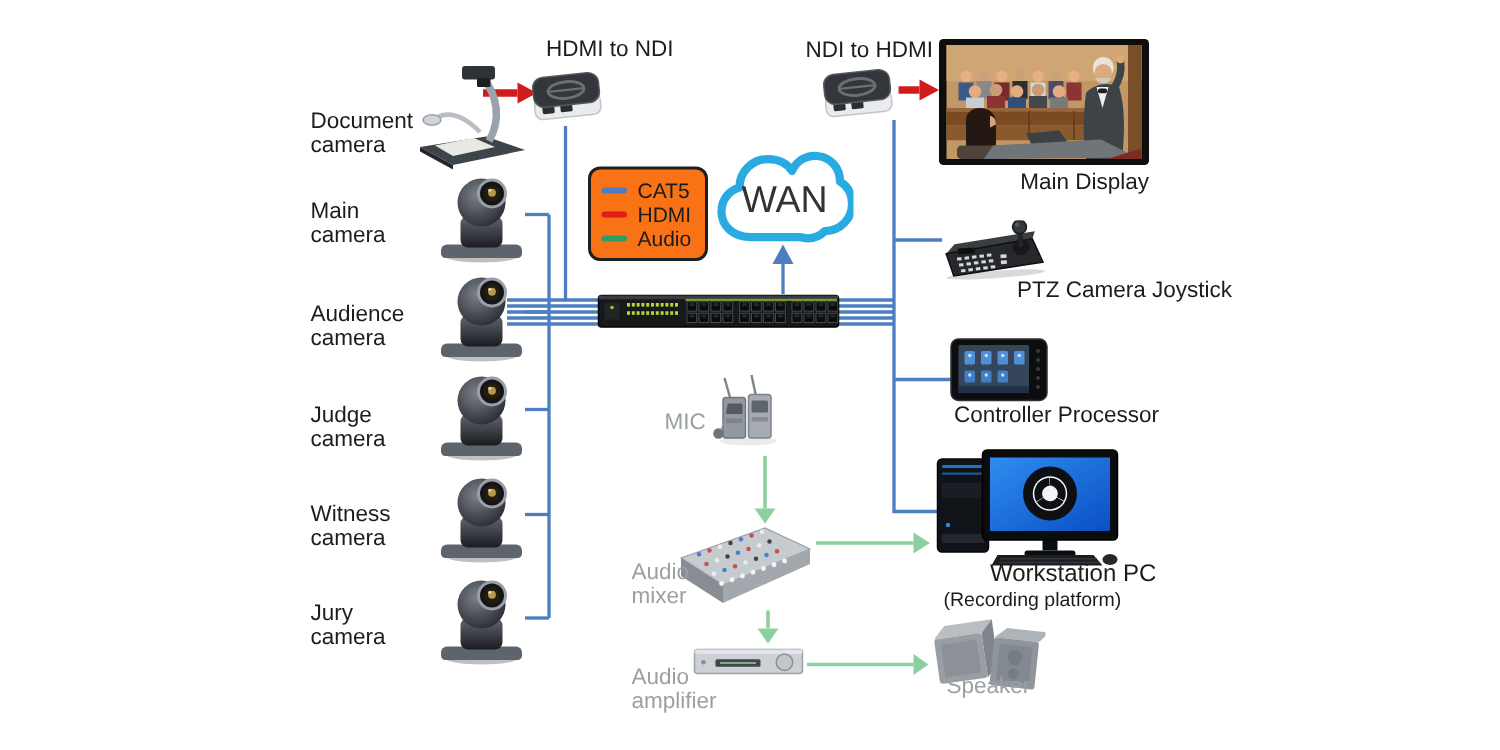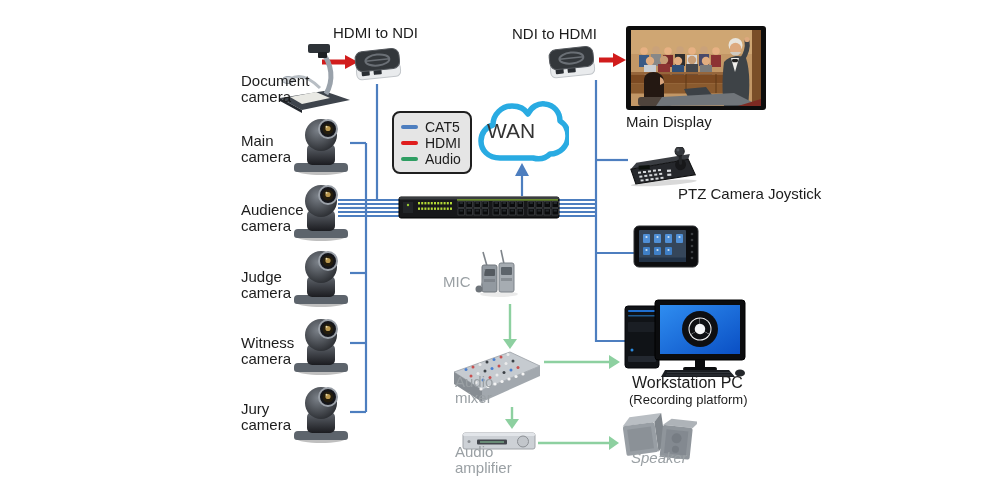--- a/index.html
+++ b/index.html
@@ -1,33 +1,33 @@
 <!DOCTYPE html>
 <html style="--cat5: #4d7ebf; --hdmi: #d11c1c; --audio: #8dd0a0; --audio_legend: #2f9e63; --cloud: #29abe2;"><head>
 <meta charset="utf-8">
 <style>
   html,body{margin:0;padding:0;background:#fff;}
   .stage{position:relative;width:1000px;height:500px;background:#fff;overflow:hidden;
          font-family:"Liberation Sans", sans-serif;color:#1c1c1c;}
   .lbl{position:absolute;font-size:15px;line-height:16px;color:#1c1c1c;z-index:3;white-space:nowrap;}
-  .ml{white-space:pre-line;margin-left:34px;}
+  .ml{white-space:pre-line;}
   .gray{color:#9aa0a4;}
-  .ctr{text-align:left;}
+  .ctr{text-align:right;}
   .dev{position:absolute;z-index:2;}
   #lines{position:absolute;left:0;top:0;z-index:1;pointer-events:none;}
   .st-cat5{stroke:var(--cat5);}   .fl-cat5{fill:var(--cat5);}
   .st-hdmi{stroke:var(--hdmi);}   .fl-hdmi{fill:var(--hdmi);}
   .st-audio{stroke:var(--audio);} .fl-audio{fill:var(--audio);}
-  .legend{position:absolute;left:392px;top:111px;width:62px;background:#e5e5e5;border:2px solid #1f1f1f;
+  .legend{position:absolute;left:392px;top:111px;width:62px;background:#f97316;border:2px solid #1f1f1f;
           border-radius:8px;padding:6px 7px 5px 7px;z-index:4;}
   .legend-row{display:flex;align-items:center;gap:7px;height:16px;}
   .swatch{width:17px;height:3.5px;border-radius:2px;flex:0 0 auto;}
   .legend-label{font-size:14px;color:#1c1c1c;}
-  .wan-text{position:absolute;left:487px;top:119px;width:72px;text-align:left;
-            font-size:21px;font-weight:500;color:#333;z-index:3;}
+  .wan-text{position:absolute;left:487px;top:119px;width:72px;text-align:center;
+            font-size:25px;font-weight:500;color:#333;z-index:3;}
 </style>
 </head>
 <body>
 
 <div class="stage">
 
   <svg id="lines" width="1000" height="500" viewBox="0 0 1000 500">
     <defs>
       <linearGradient id="camBody" x1="0" y1="0" x2="0" y2="1">
         <stop offset="0" stop-color="#61666e"></stop>
@@ -517,23 +517,24 @@
 camera</div>
   <div class="lbl ml" style="left:207px;top:269px;">Judge
 camera</div>
   <div class="lbl ml" style="left:207px;top:335px;">Witness
 camera</div>
   <div class="lbl ml" style="left:207px;top:401px;">Jury
 camera</div>
 
   <div class="lbl ctr" style="left:626px;top:114px;width:140px;">Main Display</div>
   <div class="lbl" style="left:634px;top:186px;margin-left:44px;">PTZ Camera Joystick</div>
-  <div class="lbl" style="left:632px;top:375px;font-size:16px;">Workstation PC</div>
+  <div class="lbl" style="left:636px;top:269px;">Controller Processor</div>
+  <div class="lbl" style="left:660px;top:375px;font-size:16px;">Workstation PC</div>
   <div class="lbl" style="left:629px;top:392px;font-size:13px;">(Recording platform)</div>
 
   <div class="lbl gray" style="left:443px;top:274px;text-align:right;">MIC</div>
   <div class="lbl gray ml" style="left:421px;top:374px;">Audio
 mixer</div>
   <div class="lbl gray ml" style="left:421px;top:444px;">Audio
 amplifier</div>
-  <div class="lbl gray" style="left:631px;top:450px;font-style:italic;">Speaker</div>
+  <div class="lbl gray" style="left:631px;top:450px;">Speaker</div>
 
 </div>
 
 </body></html>

